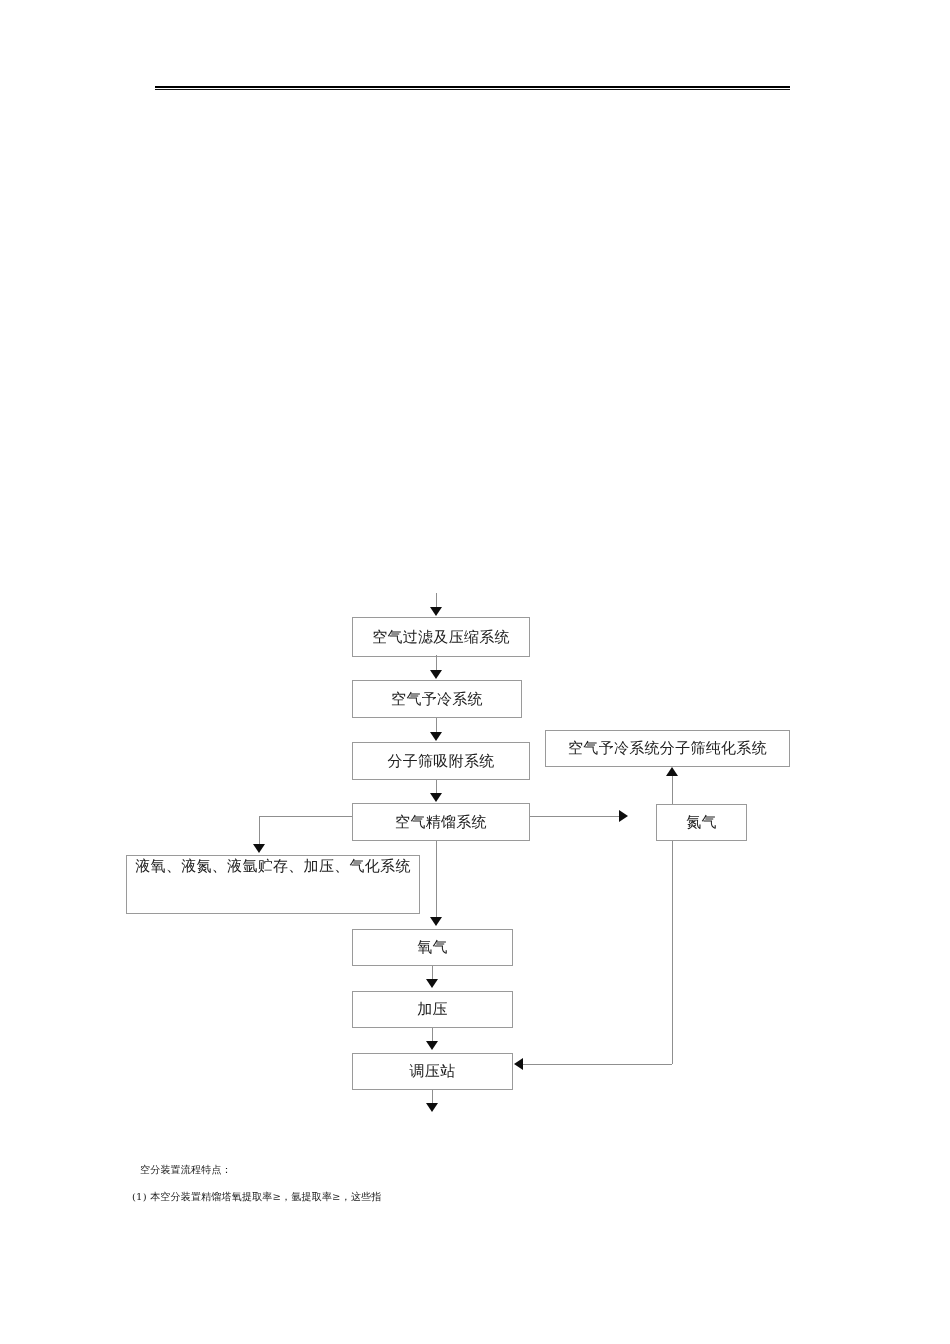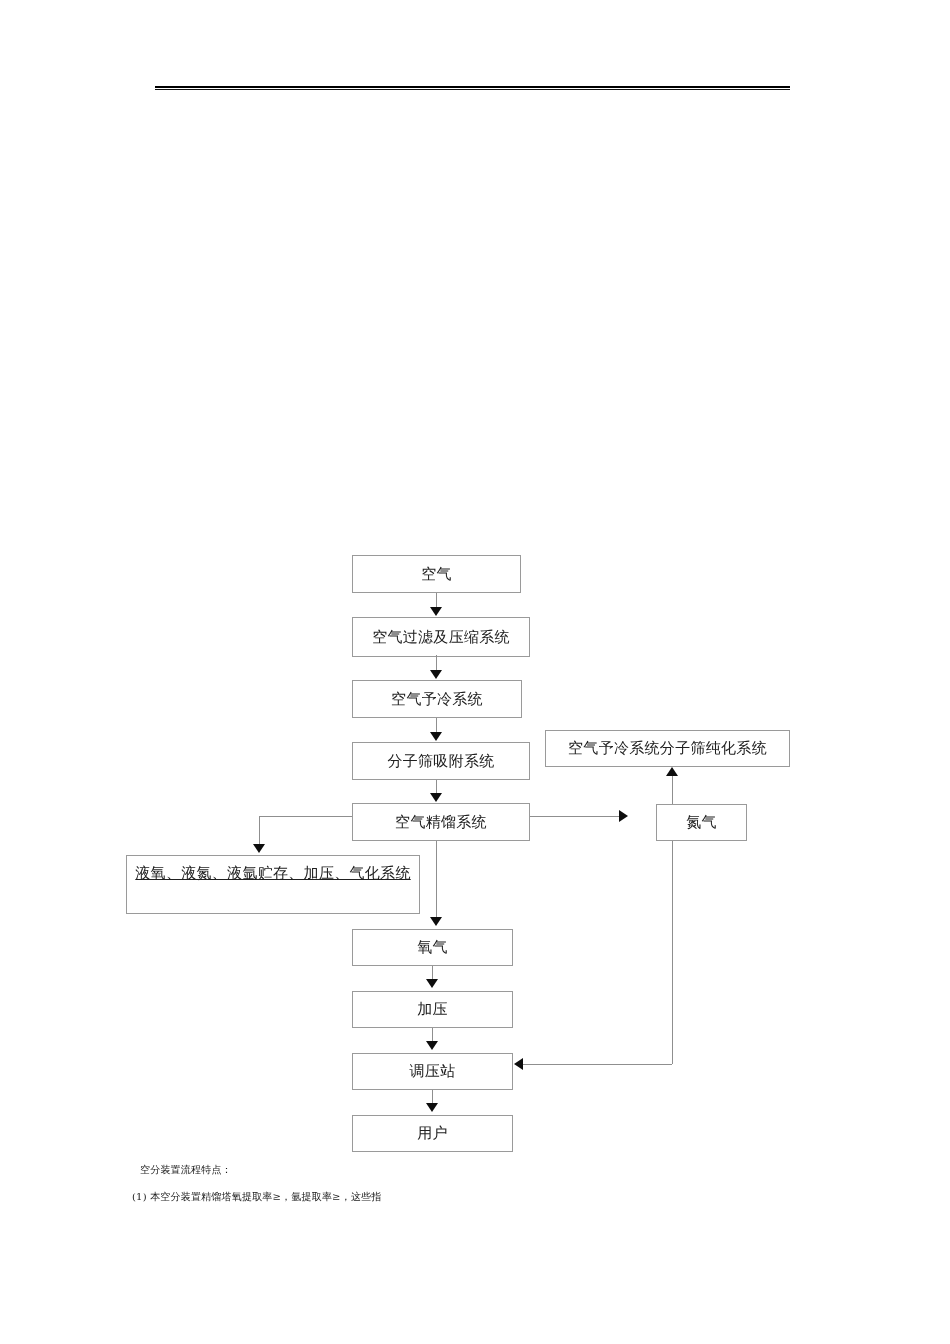--- a/index.html
+++ b/index.html
@@ -59,23 +59,22 @@
     text-align: center;
     font-family: "DejaVu Serif", "Liberation Serif", serif;
     font-size: 15px;
     line-height: 1.25;
     color: #202020;
     letter-spacing: 0.3px;
     padding: 0 4px;
   }
   .node.wrap {
     align-items: flex-start;
-    padding-top: 7px;
+    padding-top: 0;
     line-height: 1.35;
-    text-decoration: underline;
   }
 
   
   .vline {
     position: absolute;
     width: 1px;
     background: #8f8f8f;
   }
   .hline {
     position: absolute;
@@ -126,21 +125,20 @@
 </head>
 <body>
 
 <div id="header-rule">
   <div class="rule-thick"></div>
   <div class="rule-thin"></div>
 </div>
 
 <div id="flowchart">
 
-  <div class="node" style="left:352px; top:555px; width:169px; height:38px;">空气</div>
 
   <div class="vline" style="left:436px; top:593px; height:16px;"></div>
   <div class="arrow-down" style="left:430px; top:607px;"></div>
 
   <div class="node" style="left:352px; top:617px; width:178px; height:40px;">空气过滤及压缩系统</div>
 
   <div class="vline" style="left:436px; top:655px; height:16px;"></div>
   <div class="arrow-down" style="left:430px; top:670px;"></div>
 
   <div class="node" style="left:352px; top:680px; width:170px; height:38px;">空气予冷系统</div>
@@ -186,18 +184,17 @@
 
   <div class="node" style="left:352px; top:1053px; width:161px; height:37px;">调压站</div>
 
   <div class="vline" style="left:672px; top:841px; height:223px;"></div>
   <div class="hline" style="left:523px; top:1064px; width:149px;"></div>
   <div class="arrow-left" style="left:514px; top:1058px;"></div>
 
   <div class="vline" style="left:432px; top:1090px; height:14px;"></div>
   <div class="arrow-down" style="left:426px; top:1103px;"></div>
 
-  <div class="node" style="left:352px; top:1115px; width:161px; height:37px;">用户</div>
 
 </div>
 
 <div class="body-text" id="caption-line">空分装置流程特点：</div>
 <div class="body-text" id="point-one">(1) 本空分装置精馏塔氧提取率≥，氩提取率≥，这些指</div>
 
 </body></html>

